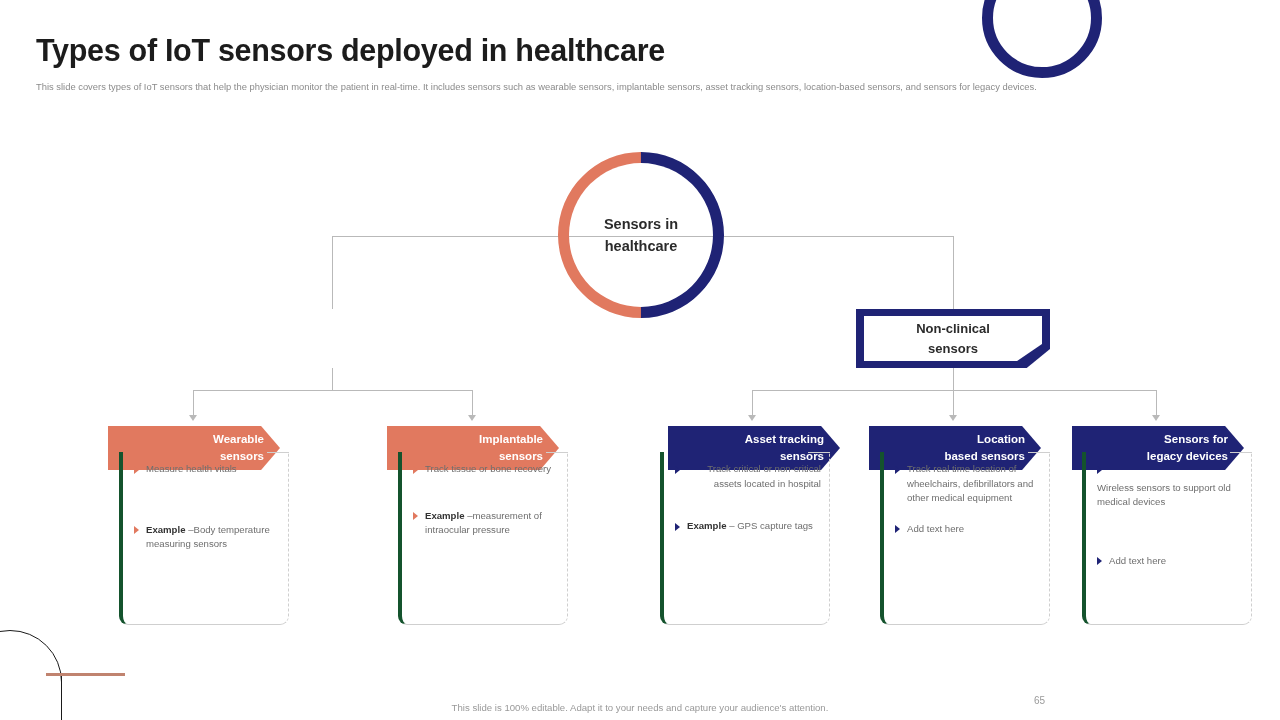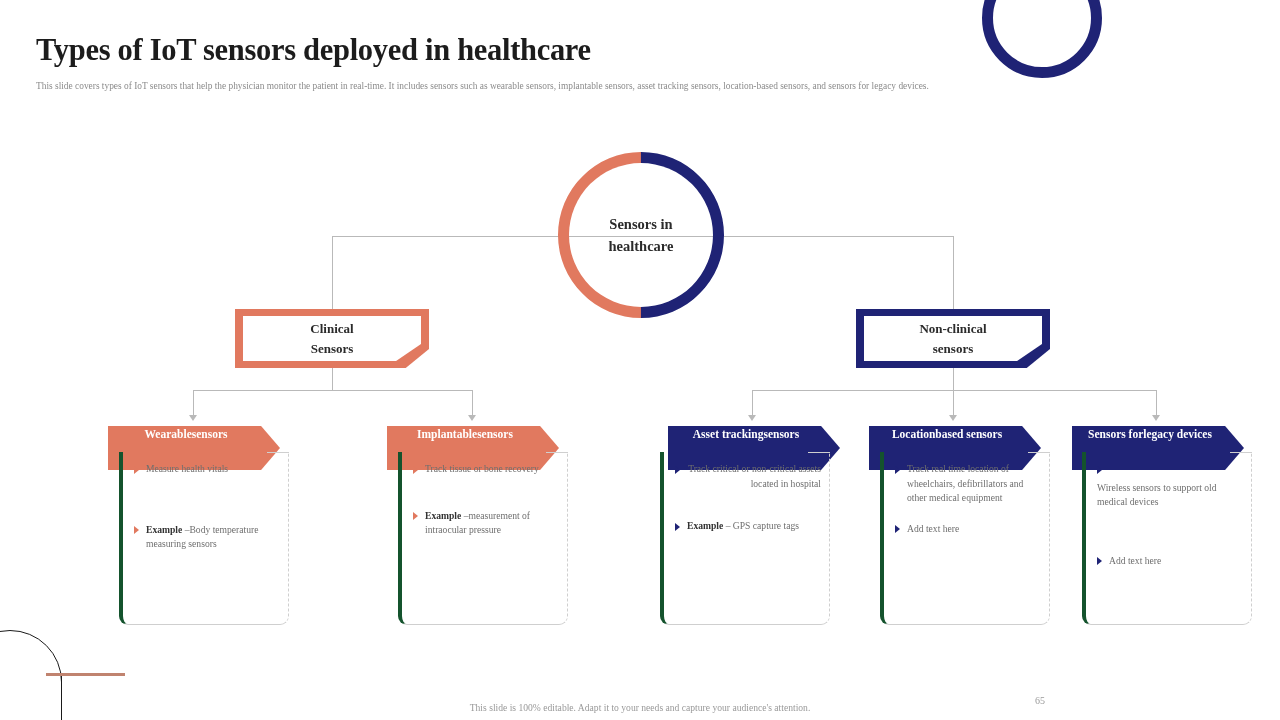--- a/index.html
+++ b/index.html
@@ -2,21 +2,21 @@
 <html><head>
 <meta charset="utf-8">
 <style>
   * { box-sizing: border-box; margin: 0; padding: 0; }
   html, body {
     width: 1280px; height: 720px;
     background: #ffffff;
     font-family: "Liberation Sans", sans-serif;
     overflow: hidden;
   }
-  .slide { position: relative; width: 1064px; height: 720px; background: #fff; font-family: Liberation Serif, serif; }
+  .slide { position: relative; width: 1064px; height: 720px; background: #fff; }
 
   
   .deco-tr {
     position: absolute; right: -38px; top: -42px;
     width: 120px; height: 120px; border-radius: 50%;
     border: 11px solid #1f2375; background: transparent;
   }
   .deco-bl-arc {
     position: absolute; left: -42px; top: 630px;
     width: 104px; height: 104px; border-radius: 50%;
@@ -84,21 +84,21 @@
     clip-path: polygon(0 0, 100% 0, 100% 62%, 86% 100%, 0 100%, 0 38%);
     display: flex; align-items: center; justify-content: center;
   }
   .lvl2-clinical { left: 235px; top: 309px; background: #e1795f; }
   .lvl2-nonclinical { left: 856px; top: 309px; background: #1f2375; }
 
   
   .chev {
     position: absolute; height: 44px; width: 172px;
     clip-path: polygon(0 0, 89% 0, 100% 50%, 89% 100%, 0 100%);
-    display: flex; flex-direction: row; align-items: flex-start; justify-content: center;
+    display: flex; flex-direction: column; align-items: flex-end; justify-content: center;
     color: #ffffff; font-size: 11.5px; font-weight: bold; line-height: 1.45;
     text-align: center; padding-right: 16px;
   }
   .chev.coral { background: #e1795f; }
   .chev.navy  { background: #1f2375; }
 
   
   .card {
     position: absolute; width: 170px; height: 173px;
     border-left: 4px solid #14532d;
@@ -173,28 +173,20 @@
 
   <div class="hub">
     <div class="hub-ring-l"></div>
     <div class="hub-ring-r"></div>
     <div class="hub-label">
       <span>Sensors in</span>
       <span>healthcare</span>
     </div>
   </div>
 
-  <div class="lvl2 lvl2-clinical">
-    <div class="inner">
-      <div>
-        <div>Clinical</div>
-        <div>Sensors</div>
-      </div>
-    </div>
-  </div>
 
   <div class="lvl2 lvl2-nonclinical">
     <div class="inner">
       <div>
         <div>Non-clinical</div>
         <div>sensors</div>
       </div>
     </div>
   </div>
 

